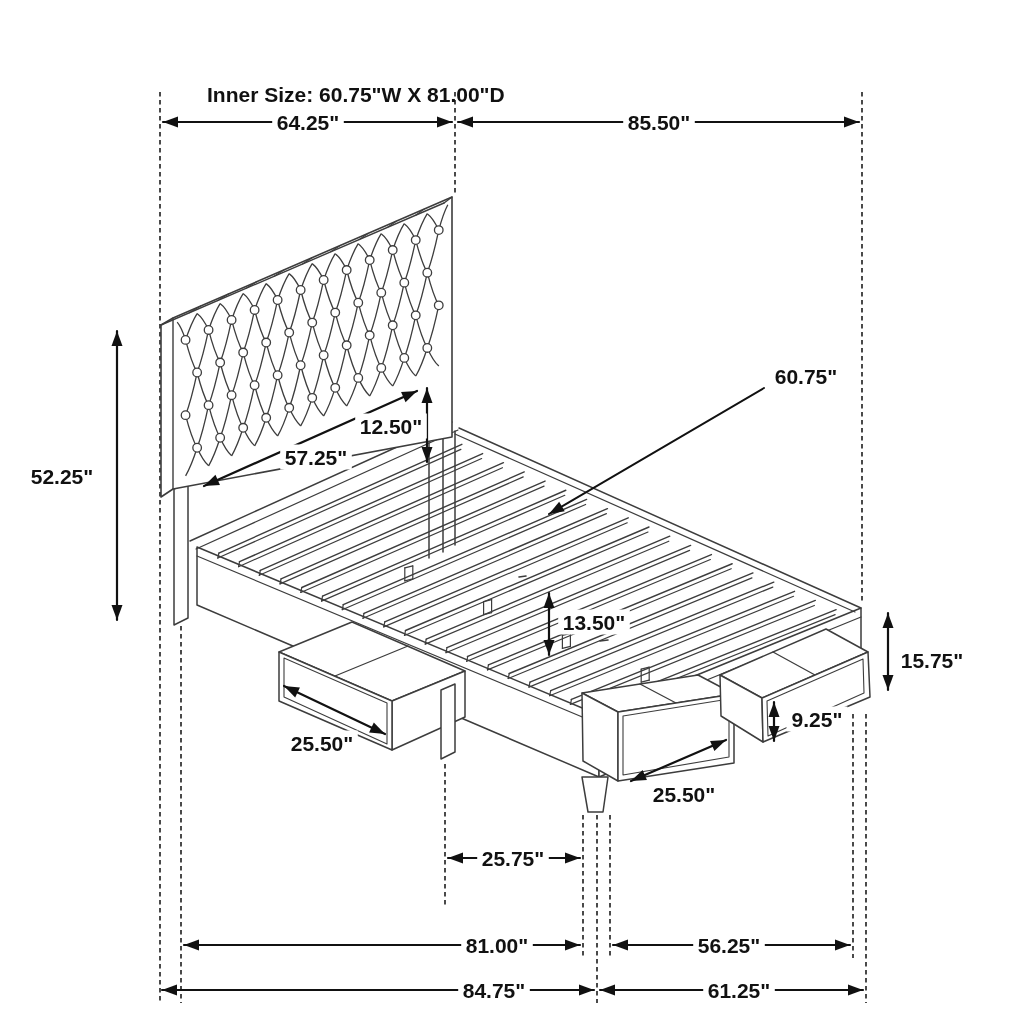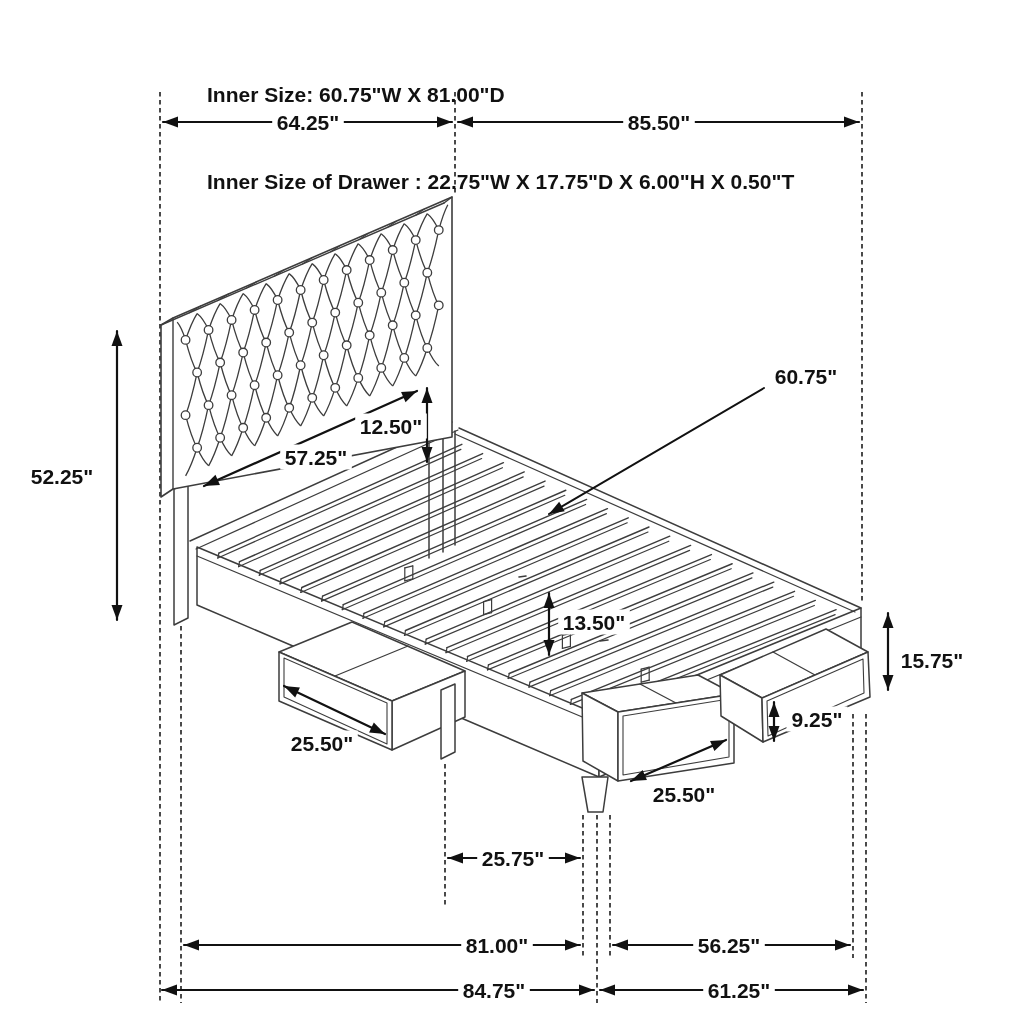--- a/index.html
+++ b/index.html
@@ -8,21 +8,20 @@
   #titleblock{position:absolute;left:207px;top:22px;color:#111;font-weight:700;
               font-size:21px;line-height:29px;letter-spacing:0px;white-space:pre;}
   svg text{font-family:"Liberation Sans", sans-serif;font-weight:700;font-size:21px;fill:#111;}
 </style>
 </head>
 <body>
 
 <div id="stage">
   <div id="titleblock">
     <div>Inner Size: 60.75"W X 81.00"D</div>
-    <div>Inner Size of Drawer : 22.75"W X 17.75"D X 6.00"H X 0.50"T</div>
   </div>
 
   <svg id="art" width="1024" height="1024" viewBox="0 0 1024 1024">
     <g id="g-guides">
         <line x1="160" y1="92" x2="160" y2="1003" stroke="#2b2b2b" stroke-width="1.7" stroke-dasharray="4.5 3.5"></line>
         <line x1="455" y1="92" x2="455" y2="196" stroke="#2b2b2b" stroke-width="1.7" stroke-dasharray="4.5 3.5"></line>
         <line x1="862" y1="92" x2="862" y2="601" stroke="#2b2b2b" stroke-width="1.7" stroke-dasharray="4.5 3.5"></line>
         <line x1="181" y1="626" x2="181" y2="1003" stroke="#2b2b2b" stroke-width="1.7" stroke-dasharray="4.5 3.5"></line>
         <line x1="445" y1="764" x2="445" y2="908" stroke="#2b2b2b" stroke-width="1.7" stroke-dasharray="4.5 3.5"></line>
         <line x1="583" y1="815" x2="583" y2="958" stroke="#2b2b2b" stroke-width="1.7" stroke-dasharray="4.5 3.5"></line>

